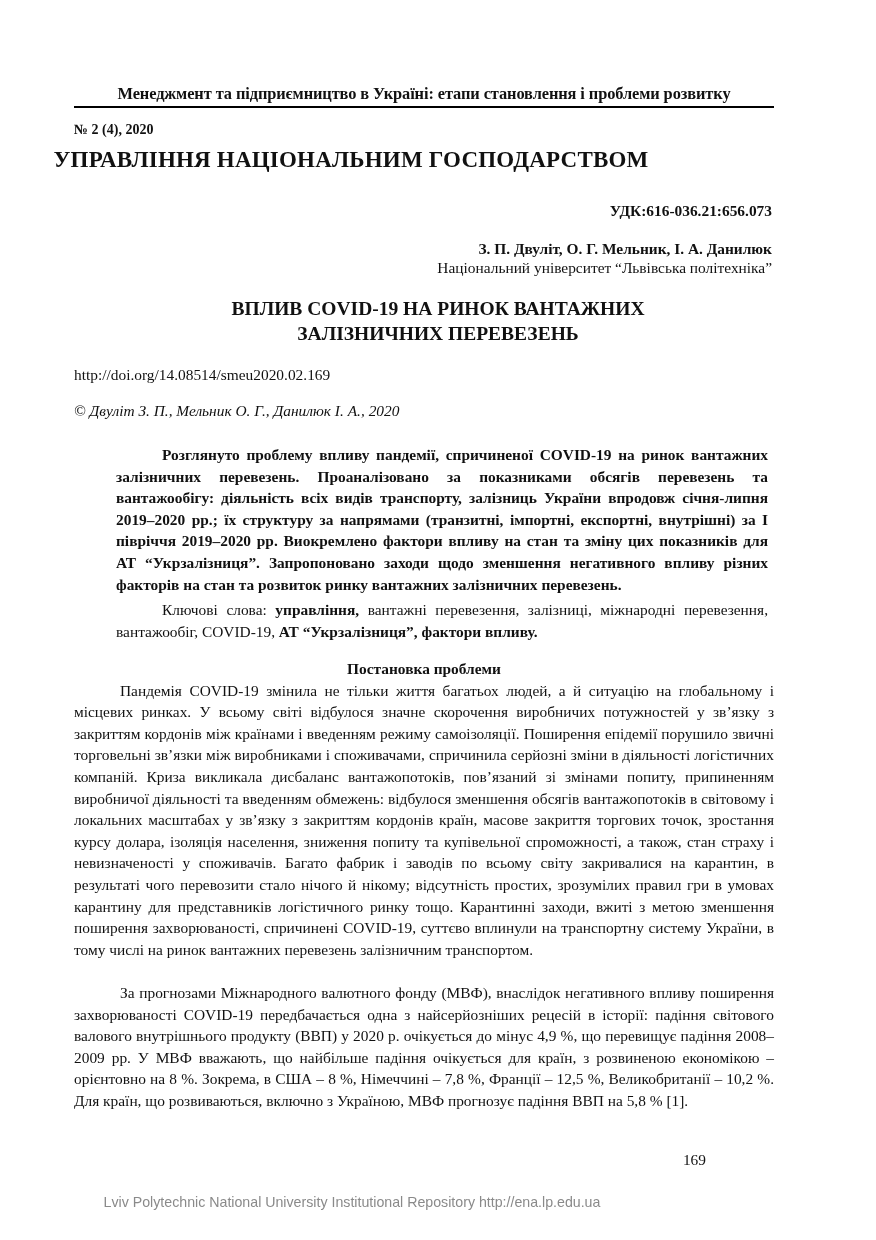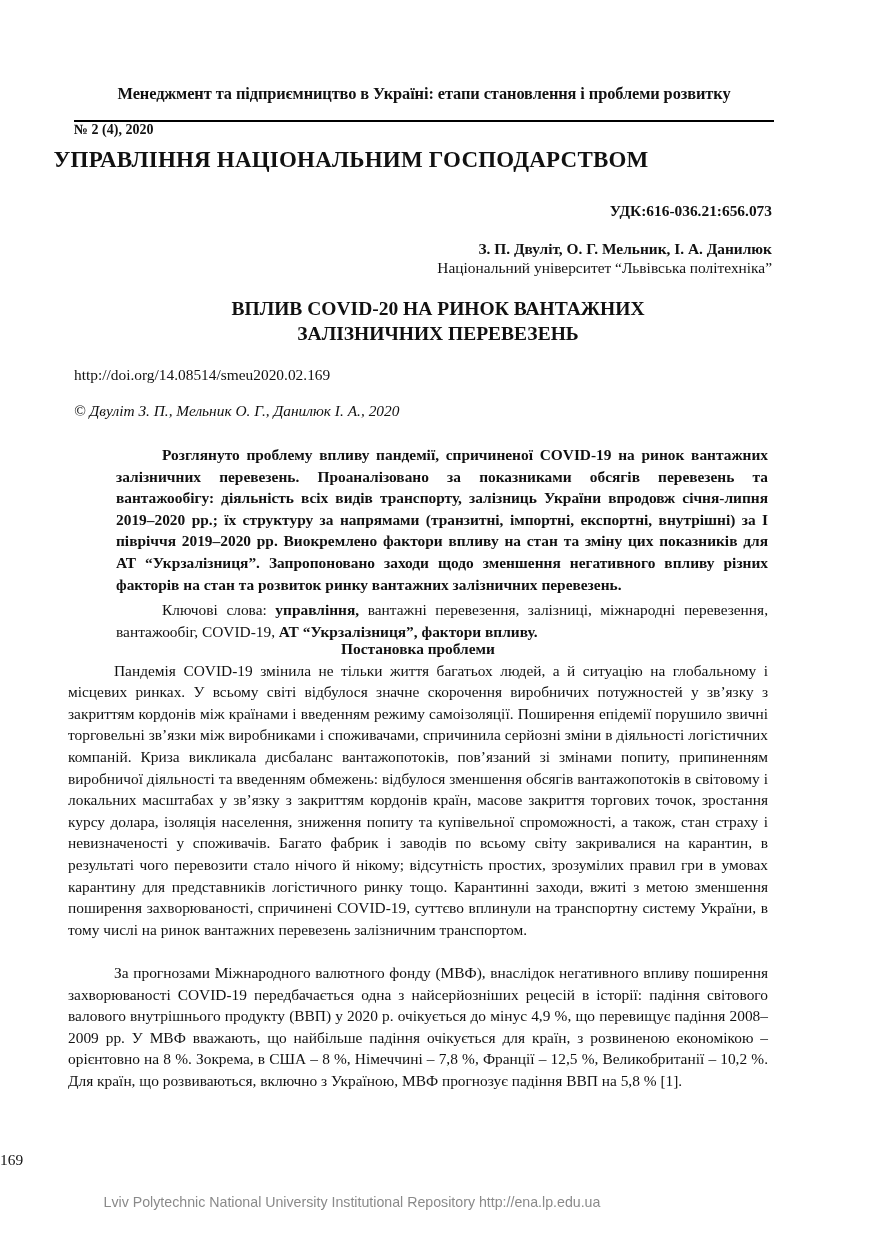--- a/index.html
+++ b/index.html
@@ -5,21 +5,21 @@
     html, body { margin: 0; padding: 0; background: #ffffff; }
     body {
       width: 876px; height: 1240px; position: relative; overflow: hidden;
       font-family: "Liberation Serif", serif; color: #111;
     }
     .page { position: absolute; left: 0; top: 0; width: 876px; height: 1240px; }
 
     .journal-header {
       position: absolute; left: 74px; top: 84px; width: 700px;
       font-weight: bold; font-size: 16.4px; text-align: center; letter-spacing: -0.1px;
-      padding-bottom: 16px; border-bottom: 2px solid #000;
+      padding-bottom: 2px; border-bottom: 2px solid #000;
     }
     .issue {
       position: absolute; left: 74px; top: 110px; font-weight: bold; font-size: 14px; margin-top: 12px;
     }
     .section-title {
       position: absolute; left: 0; width: 702px; top: 147px; text-align: center;
       font-weight: bold; font-size: 23px; letter-spacing: 0.2px;
     }
     .udk {
       position: absolute; right: 104px; top: 202px; font-weight: bold; font-size: 15.4px;
@@ -39,34 +39,34 @@
 
     .abstract {
       position: absolute; left: 112px; top: 440px; width: 660px;
       font-weight: bold; font-size: 15.4px; line-height: 21.6px; text-align: justify;
     }
     .abstract p { margin: 4px; text-indent: 46px; }
     .kw-label { font-weight: normal; }
     .kw-normal { font-weight: normal; }
 
     .body-block {
-      position: absolute; left: 68px; width: 700px;
-      font-size: 15.4px; line-height: 21.6px; text-align: justify;
+      position: absolute; left: 74px; width: 700px;
+      font-size: 15.4px; line-height: 21.6px; text-align: justify; margin-top: 20px;
     }
     .body-block h2 {
       margin: 0; font-size: 15.4px; font-weight: bold; text-align: center; line-height: 21.6px;
     }
     .body-block p { margin: 0; text-indent: 46px; }
     .b { font-weight: normal; }
 
     .problem { top: 638px; }
     .relevance { top: 962px; }
 
     .page-number {
-      position: absolute; left: 0; width: 706px; top: 1151px; text-align: left; font-size: 15.4px;
+      position: absolute; left: 0; width: 706px; top: 1151px; text-align: right; font-size: 15.4px;
     }
     .repository-footer {
       position: absolute; left: 0; width: 704px; top: 1194px; text-align: center;
       font-family: "Liberation Sans", sans-serif; font-size: 14.2px; color: #8a8a8a;
     }
   </style>
 </head>
 <body>
 
 <div class="page">
@@ -75,21 +75,21 @@
   <div class="issue">№ 2 (4), 2020</div>
 
   <div class="section-title">УПРАВЛІННЯ НАЦІОНАЛЬНИМ ГОСПОДАРСТВОМ</div>
 
   <div class="udk">УДК:616-036.21:656.073</div>
 
   <div class="authors">З. П. Двуліт, О. Г. Мельник, І. А. Данилюк</div>
   <div class="affiliation">Національний університет “Львівська політехніка”</div>
 
   <div class="article-title">
-    <div>ВПЛИВ COVID-20 НА РИНОК ВАНТАЖНИХ</div>
+    <div>ВПЛИВ COVID-19 НА РИНОК ВАНТАЖНИХ</div>
     <div>ЗАЛІЗНИЧНИХ ПЕРЕВЕЗЕНЬ</div>
   </div>
 
   <div class="doi">http://doi.org/14.08514/smeu2020.02.169</div>
   <div class="copyright">© Двуліт З. П., Мельник О. Г., Данилюк І. А., 2020</div>
 
   <div class="abstract">
     <p>Розглянуто проблему впливу пандемії, спричиненої COVID-19 на ринок вантажних залізничних перевезень. Проаналізовано за показниками обсягів перевезень та вантажообігу: діяльність всіх видів транспорту, залізниць України  впродовж січня-липня 2019–2020 рр.; їх структуру за напрямами (транзитні, імпортні, експортні, внутрішні) за І півріччя 2019–2020 рр. Виокремлено фактори впливу на стан та зміну цих показників для АТ “Укрзалізниця”. Запропоновано заходи щодо зменшення негативного впливу різних факторів на стан та розвиток ринку вантажних залізничних перевезень.</p>
     <p><span class="kw-label">Ключові слова:</span> <span>управління,</span> <span class="kw-normal">вантажні перевезення, залізниці, міжнародні перевезення, вантажообіг, COVID-19,</span> <span>АТ “Укрзалізниця”, фактори впливу.</span></p>
   </div>

